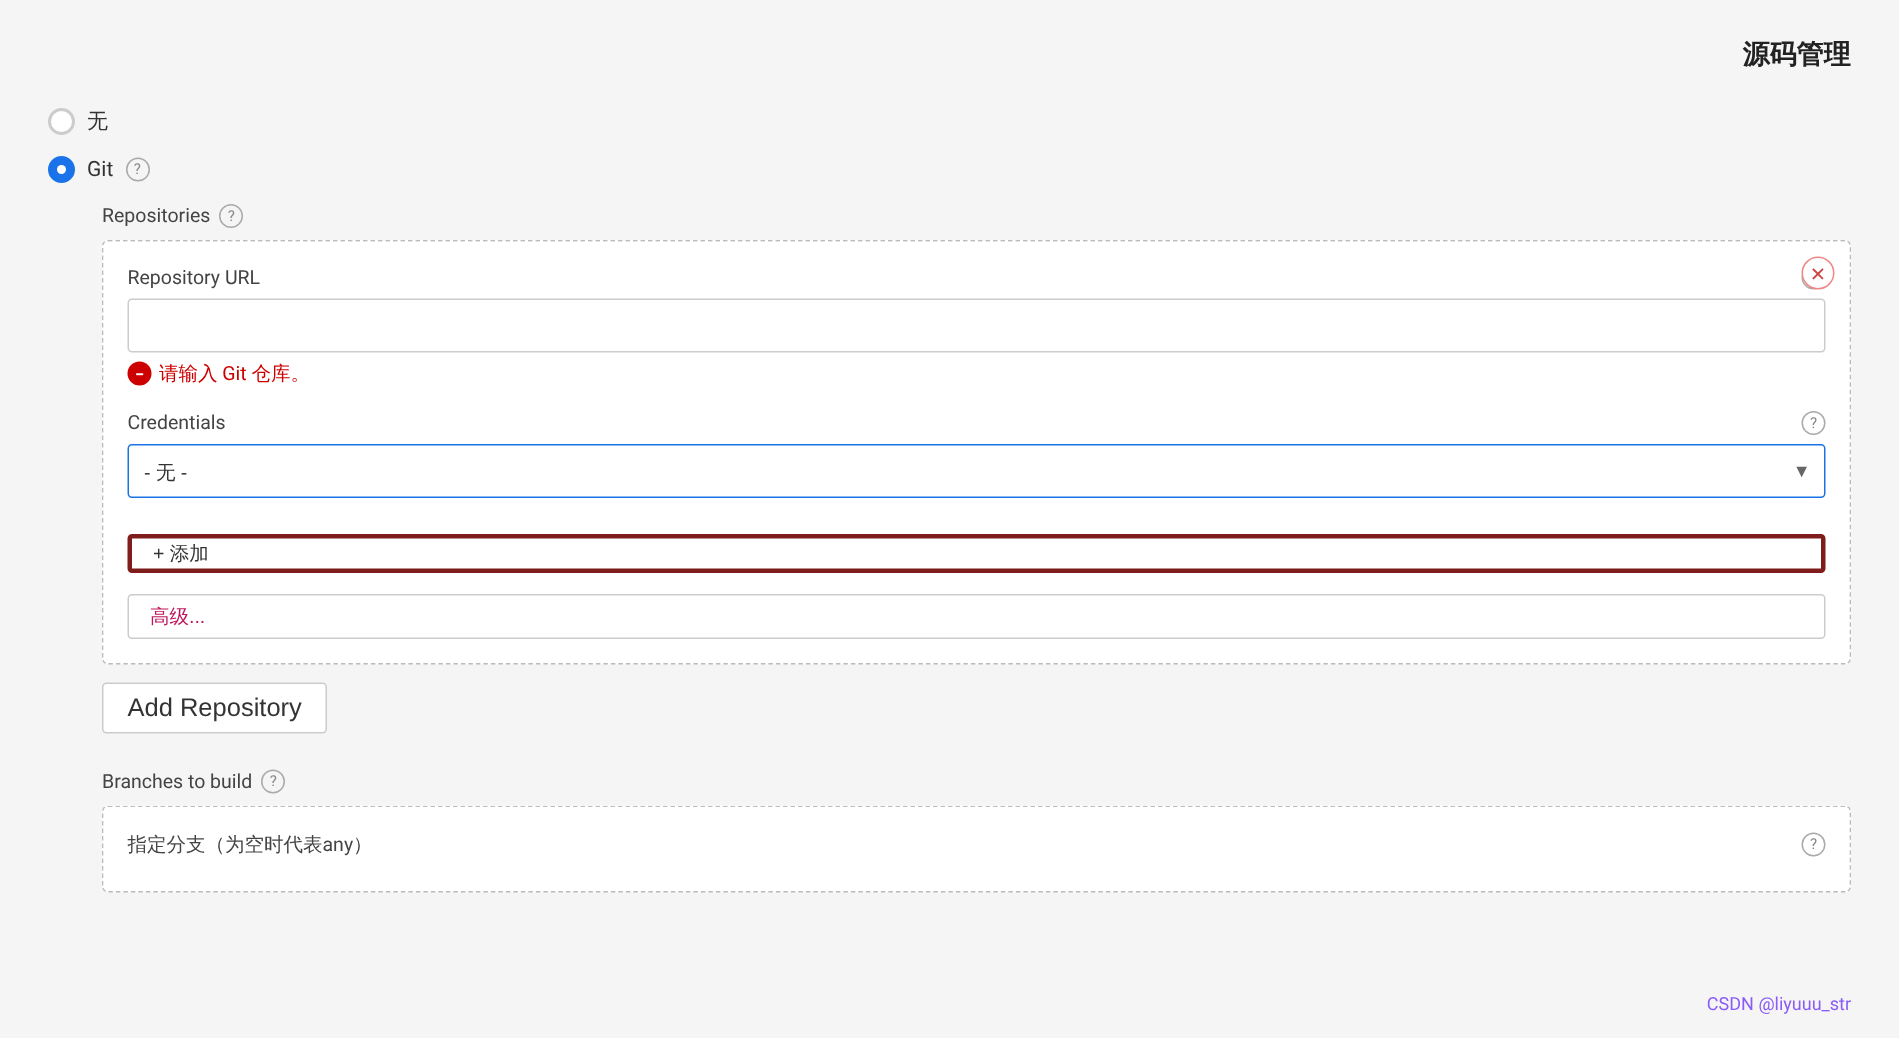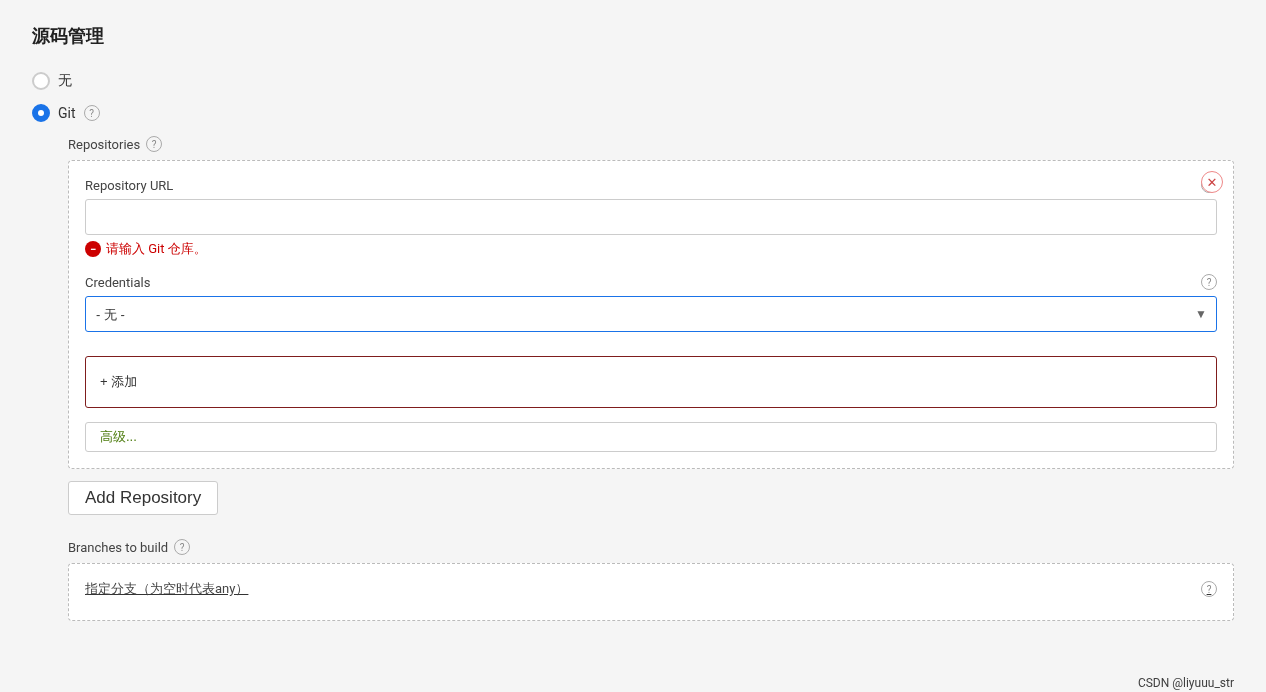--- a/index.html
+++ b/index.html
@@ -15,20 +15,21 @@
       font-size: 14px;
       min-height: 692px;
       padding: 24px 32px;
     }
 
     .page-title {
       font-size: 18px;
       font-weight: 600;
       color: #222;
       margin-bottom: 24px;
+      text-align: right;
     }
 
     .option-row {
       display: flex;
       align-items: center;
       gap: 8px;
       margin-bottom: 14px;
     }
 
     .radio-circle {
@@ -189,39 +190,39 @@
       right: 10px;
       top: 50%;
       transform: translateY(-50%);
       color: #666;
       pointer-events: none;
       font-size: 12px;
     }
 
     .btn-add {
       margin-top: 12px;
-      padding: 16px 14px;
-      border: 1px solid #7f1d1d;
+      padding: 1px 14px;
+      border: 3px solid #7f1d1d;
       border-radius: 3px;
       background: #fff;
       color: #333;
       font-size: 13px;
       cursor: pointer;
       display: inline-flex;
       align-items: center;
       gap: 4px;
     }
 
     .btn-advanced {
       margin-top: 10px;
       padding: 5px 14px;
       border: 1px solid #ccc;
       border-radius: 3px;
       background: #fff;
-      color: #4d7c0f;
+      color: #be185d;
       font-size: 13px;
       cursor: pointer;
       display: inline-flex;
       align-items: center;
       gap: 4px;
     }
 
     .add-repo-btn {
       margin-left: 36px;
       margin-bottom: 20px;
@@ -248,28 +249,27 @@
       margin-left: 36px;
     }
 
     .branches-dashed-box {
       border: 1.5px dashed #bbb;
       border-radius: 4px;
       padding: 16px;
       margin-left: 36px;
       background: #fff;
       position: relative;
-      text-decoration: underline;
     }
 
     .watermark {
       position: fixed;
-      bottom: 2px;
+      bottom: 16px;
       right: 32px;
-      color: #404040;
+      color: #8b5cf6;
       font-size: 12px;
     }
 
     .btn-row {
       display: flex;
       flex-direction: column;
       gap: 4px;
       margin-top: 12px;
     }
   </style>

